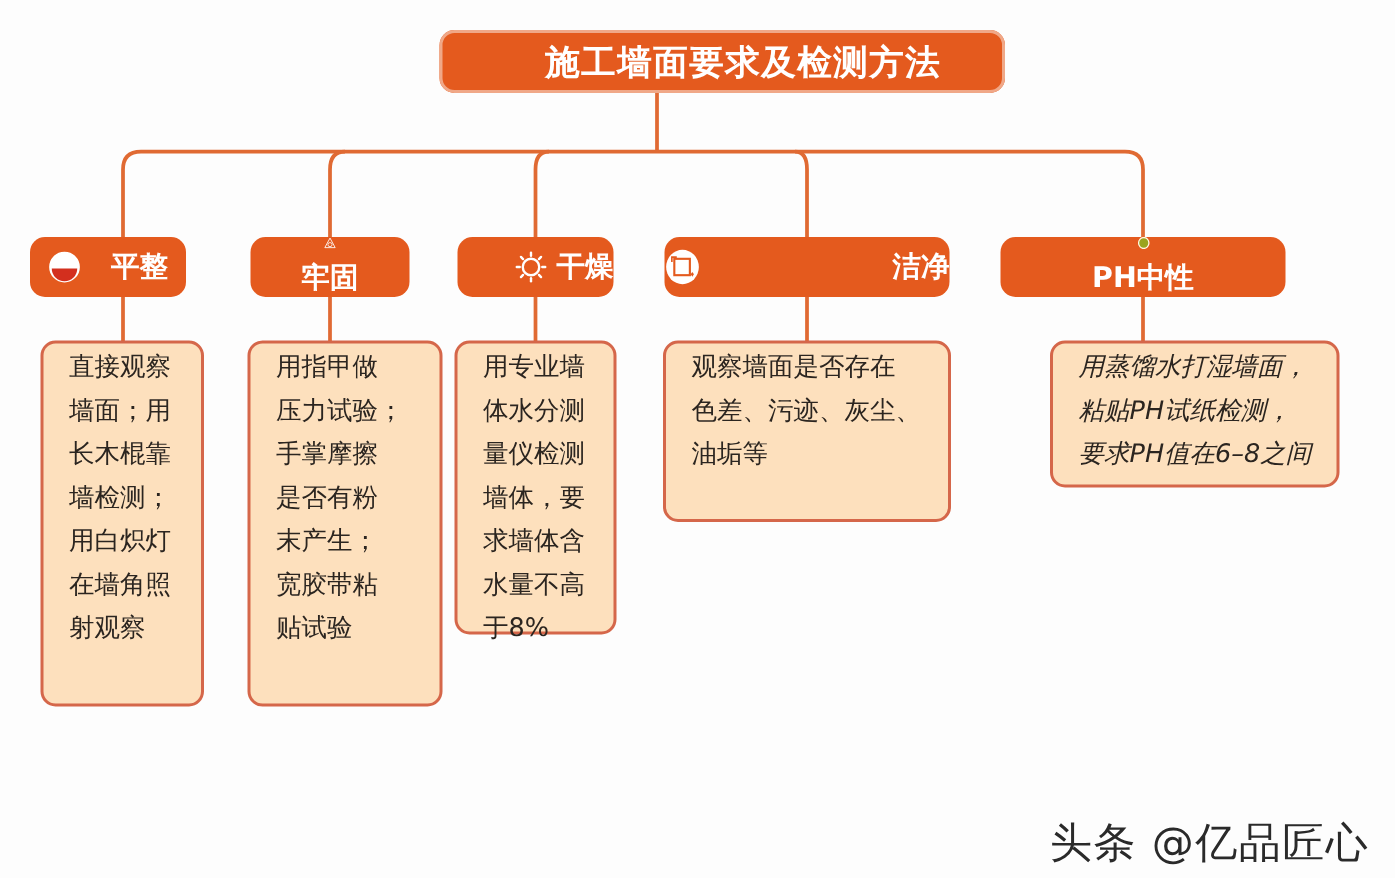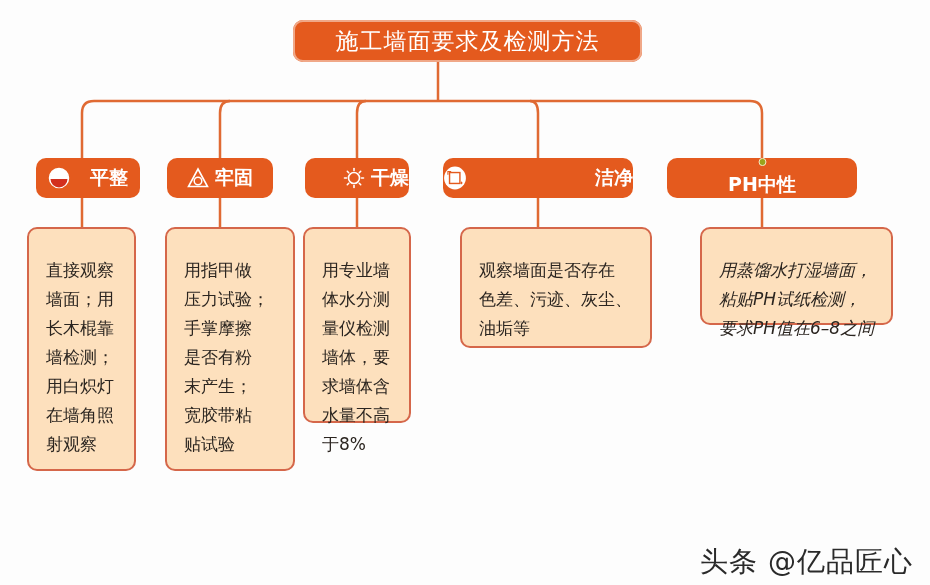--- a/index.html
+++ b/index.html
@@ -6,36 +6,36 @@
   body {
     width: 930px; height: 585px; position: relative; overflow: hidden;
     background: #fdfdfd;
     font-family: "DejaVu Sans", "Liberation Sans", sans-serif;
   }
   .lines { position: absolute; left: 0; top: 0; width: 930px; height: 585px; }
   .root {
     position: absolute; left: 293px; top: 20px; width: 349px; height: 42px;
     background: #e45a1e; border-radius: 10px;
     box-shadow: 0 0 0 2px #f0a888 inset;
-    color: #fff; font-weight: normal; font-size: 23px; letter-spacing: 1px;
-    display: flex; align-items: center; justify-content: center;
+    color: #fff; font-weight: bold; font-size: 23px; letter-spacing: 1px;
+    display: flex; align-items: center; justify-content: center; padding-left: 28px;
   }
   .cat {
     position: absolute; top: 158px; height: 40px;
     background: #e45a1e; border-radius: 10px;
     color: #fff; font-weight: bold; font-size: 19px;
     display: flex; align-items: center; justify-content: center; gap: 6px;
   }
   .cat .icon { width: 22px; height: 22px; display: inline-block; }
   .desc {
     position: absolute; top: 227px;
     background: #fde0bd; border: 2px solid #d5674a; border-radius: 10px;
     box-sizing: border-box;
     color: #2b2520; font-size: 17px; line-height: 29px;
-    padding: 27px 14px 0 17px; white-space: pre-line;
+    padding: 2px 14px 0 17px; white-space: pre-line;
   }
   .watermark {
     position: absolute; left: 700px; top: 543px;
     color: #2a2a2a; font-size: 28px; letter-spacing: 1px;
     text-shadow: 0 0 2px #fff;
   }
 </style>
 </head>
 <body>
 
@@ -49,36 +49,36 @@
     <path d="M82 198 V229"></path>
     <path d="M220 198 V229"></path>
     <path d="M357 198 V229"></path>
     <path d="M538 198 V229"></path>
     <path d="M762 198 V229"></path>
   </g>
 </svg>
 
 <div class="root">施工墙面要求及检测方法</div>
 
-<div class="cat" style="left:36px;width:104px;gap:20px;">
+<div class="cat" style="left:20px;width:104px;gap:20px;">
   <svg class="icon" viewBox="0 0 22 22">
     <circle cx="11" cy="11" r="9.5" fill="#fff" stroke="#fff" stroke-width="1.5"></circle>
     <path d="M2.5 12 H19.5 A8.5 8.5 0 0 1 2.5 12 Z" fill="#d32f1e"></path>
   </svg>
   <span>平整</span>
 </div>
 <div class="desc" style="left:27px;top:227px;width:109px;height:244px;">直接观察
 墙面；用
 长木棍靠
 墙检测；
 用白炽灯
 在墙角照
 射观察</div>
 
-<div class="cat" style="left:167px;width:106px;">
+<div class="cat" style="left:167px;width:106px;flex-direction:column;">
   <svg class="icon" viewBox="0 0 22 22">
     <path d="M11 2 L20.5 19.5 H1.5 Z" fill="none" stroke="#fff" stroke-width="1.6"></path>
     <circle cx="11" cy="14" r="3.8" fill="none" stroke="#fff" stroke-width="1.5"></circle>
   </svg>
   <span>牢固</span>
 </div>
 <div class="desc" style="left:165px;top:227px;width:130px;height:244px;">用指甲做
 压力试验；
 手掌摩擦
 是否有粉
@@ -112,21 +112,21 @@
 
 <div class="cat" style="left:443px;width:190px;justify-content:space-between;">
   <svg class="icon" viewBox="0 0 22 22" style="width:24px;height:24px;">
     <ellipse cx="11" cy="11" rx="10" ry="10.5" fill="#fff"></ellipse>
     <rect x="6" y="6" width="9.5" height="10" fill="none" stroke="#e45a1e" stroke-width="1.3"></rect>
     <path d="M4.5 8 V5 H7.5" fill="none" stroke="#e45a1e" stroke-width="1"></path>
     <path d="M16 15.5 l1 1.5 l1 -1.5 l-1 -1.5 z" fill="#e45a1e"></path>
   </svg>
   <span>洁净</span>
 </div>
-<div class="desc" style="left:442px;top:227px;width:192px;height:121px;margin-left:18px;">观察墙面是否存在
+<div class="desc" style="left:442px;top:227px;width:192px;height:121px;">观察墙面是否存在
 色差、污迹、灰尘、
 油垢等</div>
 
 <div class="cat" style="left:667px;width:190px;flex-direction:column;">
   <svg class="icon" viewBox="0 0 22 22" style="width:23px;height:23px;">
     <ellipse cx="11" cy="11" rx="9.5" ry="10" fill="#9aa31d" stroke="#fff7e0" stroke-width="2.4"></ellipse>
   </svg>
   <span>PH中性</span>
 </div>
 <div class="desc" style="left:700px;top:227px;width:193px;height:98px;font-style:italic;">用蒸馏水打湿墙面，

